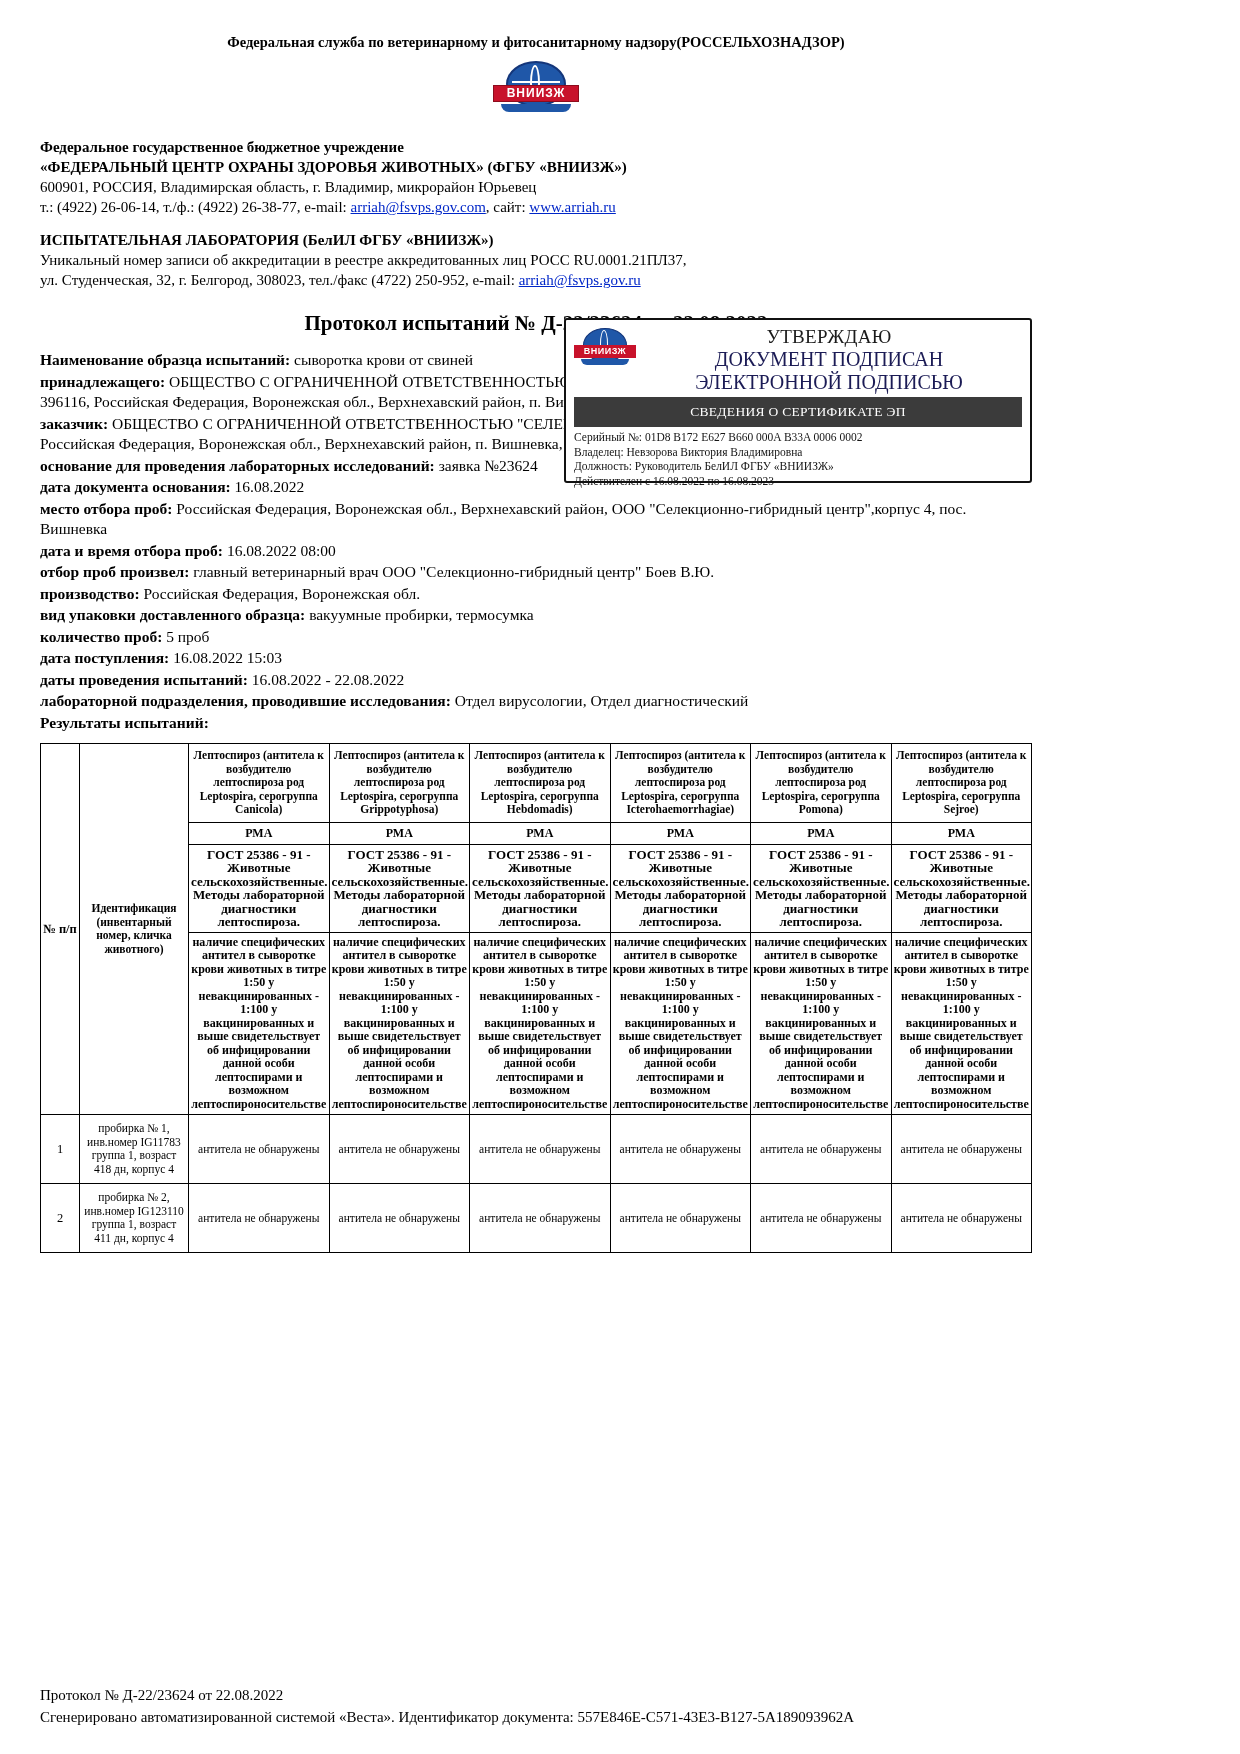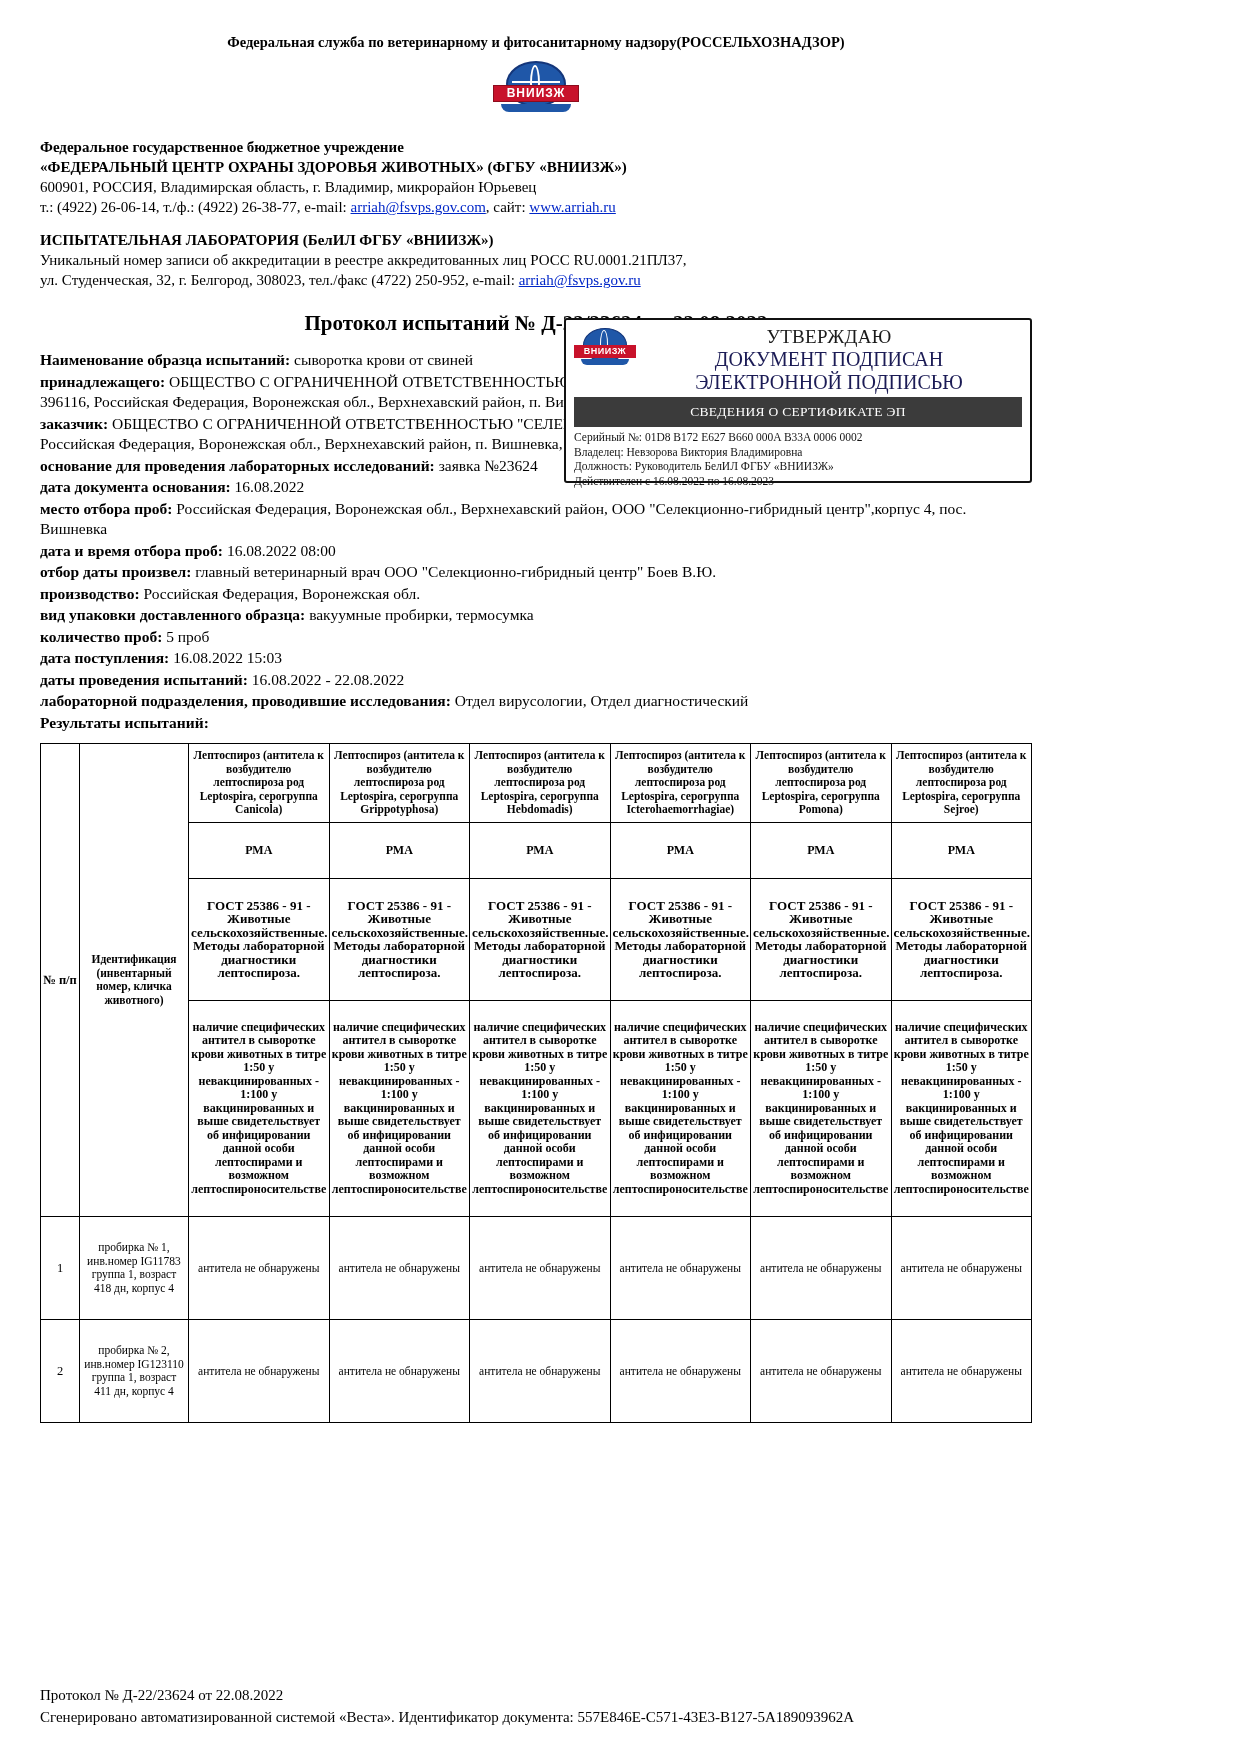--- a/index.html
+++ b/index.html
@@ -223,21 +223,21 @@
   table.results {
     width: 100%;
     border-collapse: collapse;
     margin-top: 10px;
     table-layout: fixed;
   }
   table.results td, table.results th {
     border: 1px solid #000000;
     vertical-align: middle;
     text-align: center;
-    padding: 20px 2px;
+    padding: 3px 2px;
   }
   table.results th.meth-head {
     font-size: 11.5px;
     line-height: 13.5px;
     font-weight: bold;
     padding: 5px 4px;
   }
   .cell-pma {
     font-size: 12px;
     font-weight: bold;
@@ -344,21 +344,21 @@
   <h1 class="protocol-title">Протокол испытаний № Д-22/23624 от 22.08.2022</h1>
 
   <div class="meta" id="meta-list">
       <p><span class="lbl">Наименование образца испытаний:</span><span> сыворотка крови от свиней</span></p>
       <p><span class="lbl">принадлежащего:</span><span> ОБЩЕСТВО С ОГРАНИЧЕННОЙ ОТВЕТСТВЕННОСТЬЮ "СЕЛЕКЦИОННО-ГИБРИДНЫЙ ЦЕНТР", ИНН: 3607004668, 396116, Российская Федерация, Воронежская обл., Верхнехавский район, п. Вишневка, Ленина ул., д. Д.16, стр. "А"</span></p>
       <p><span class="lbl">заказчик:</span><span> ОБЩЕСТВО С ОГРАНИЧЕННОЙ ОТВЕТСТВЕННОСТЬЮ "СЕЛЕКЦИОННО-ГИБРИДНЫЙ ЦЕНТР", ИНН: 3607004668, 396116, Российская Федерация, Воронежская обл., Верхнехавский район, п. Вишневка, Ленина ул., д. Д.16, стр. "А"</span></p>
       <p><span class="lbl">основание для проведения лабораторных исследований:</span><span> заявка №23624</span></p>
       <p><span class="lbl">дата документа основания:</span><span> 16.08.2022</span></p>
       <p><span class="lbl">место отбора проб:</span><span> Российская Федерация, Воронежская обл., Верхнехавский район, ООО "Селекционно-гибридный центр",корпус 4, пос. Вишневка</span></p>
       <p><span class="lbl">дата и время отбора проб:</span><span> 16.08.2022 08:00</span></p>
-      <p><span class="lbl">отбор даты произвел:</span><span> главный ветеринарный врач ООО "Селекционно-гибридный центр" Боев В.Ю.</span></p>
+      <p><span class="lbl">отбор проб произвел:</span><span> главный ветеринарный врач ООО "Селекционно-гибридный центр" Боев В.Ю.</span></p>
       <p><span class="lbl">производство:</span><span> Российская Федерация, Воронежская обл.</span></p>
       <p><span class="lbl">вид упаковки доставленного образца:</span><span> вакуумные пробирки, термосумка</span></p>
       <p><span class="lbl">количество проб:</span><span> 5 проб</span></p>
       <p><span class="lbl">дата поступления:</span><span> 16.08.2022 15:03</span></p>
       <p><span class="lbl">даты проведения испытаний:</span><span> 16.08.2022 - 22.08.2022</span></p>
       <p><span class="lbl">лабораторной подразделения, проводившие исследования:</span><span> Отдел вирусологии, Отдел диагностический</span></p>
       <p><span class="lbl">Результаты испытаний:</span><span></span></p>
     </div>
 
   <table class="results">

